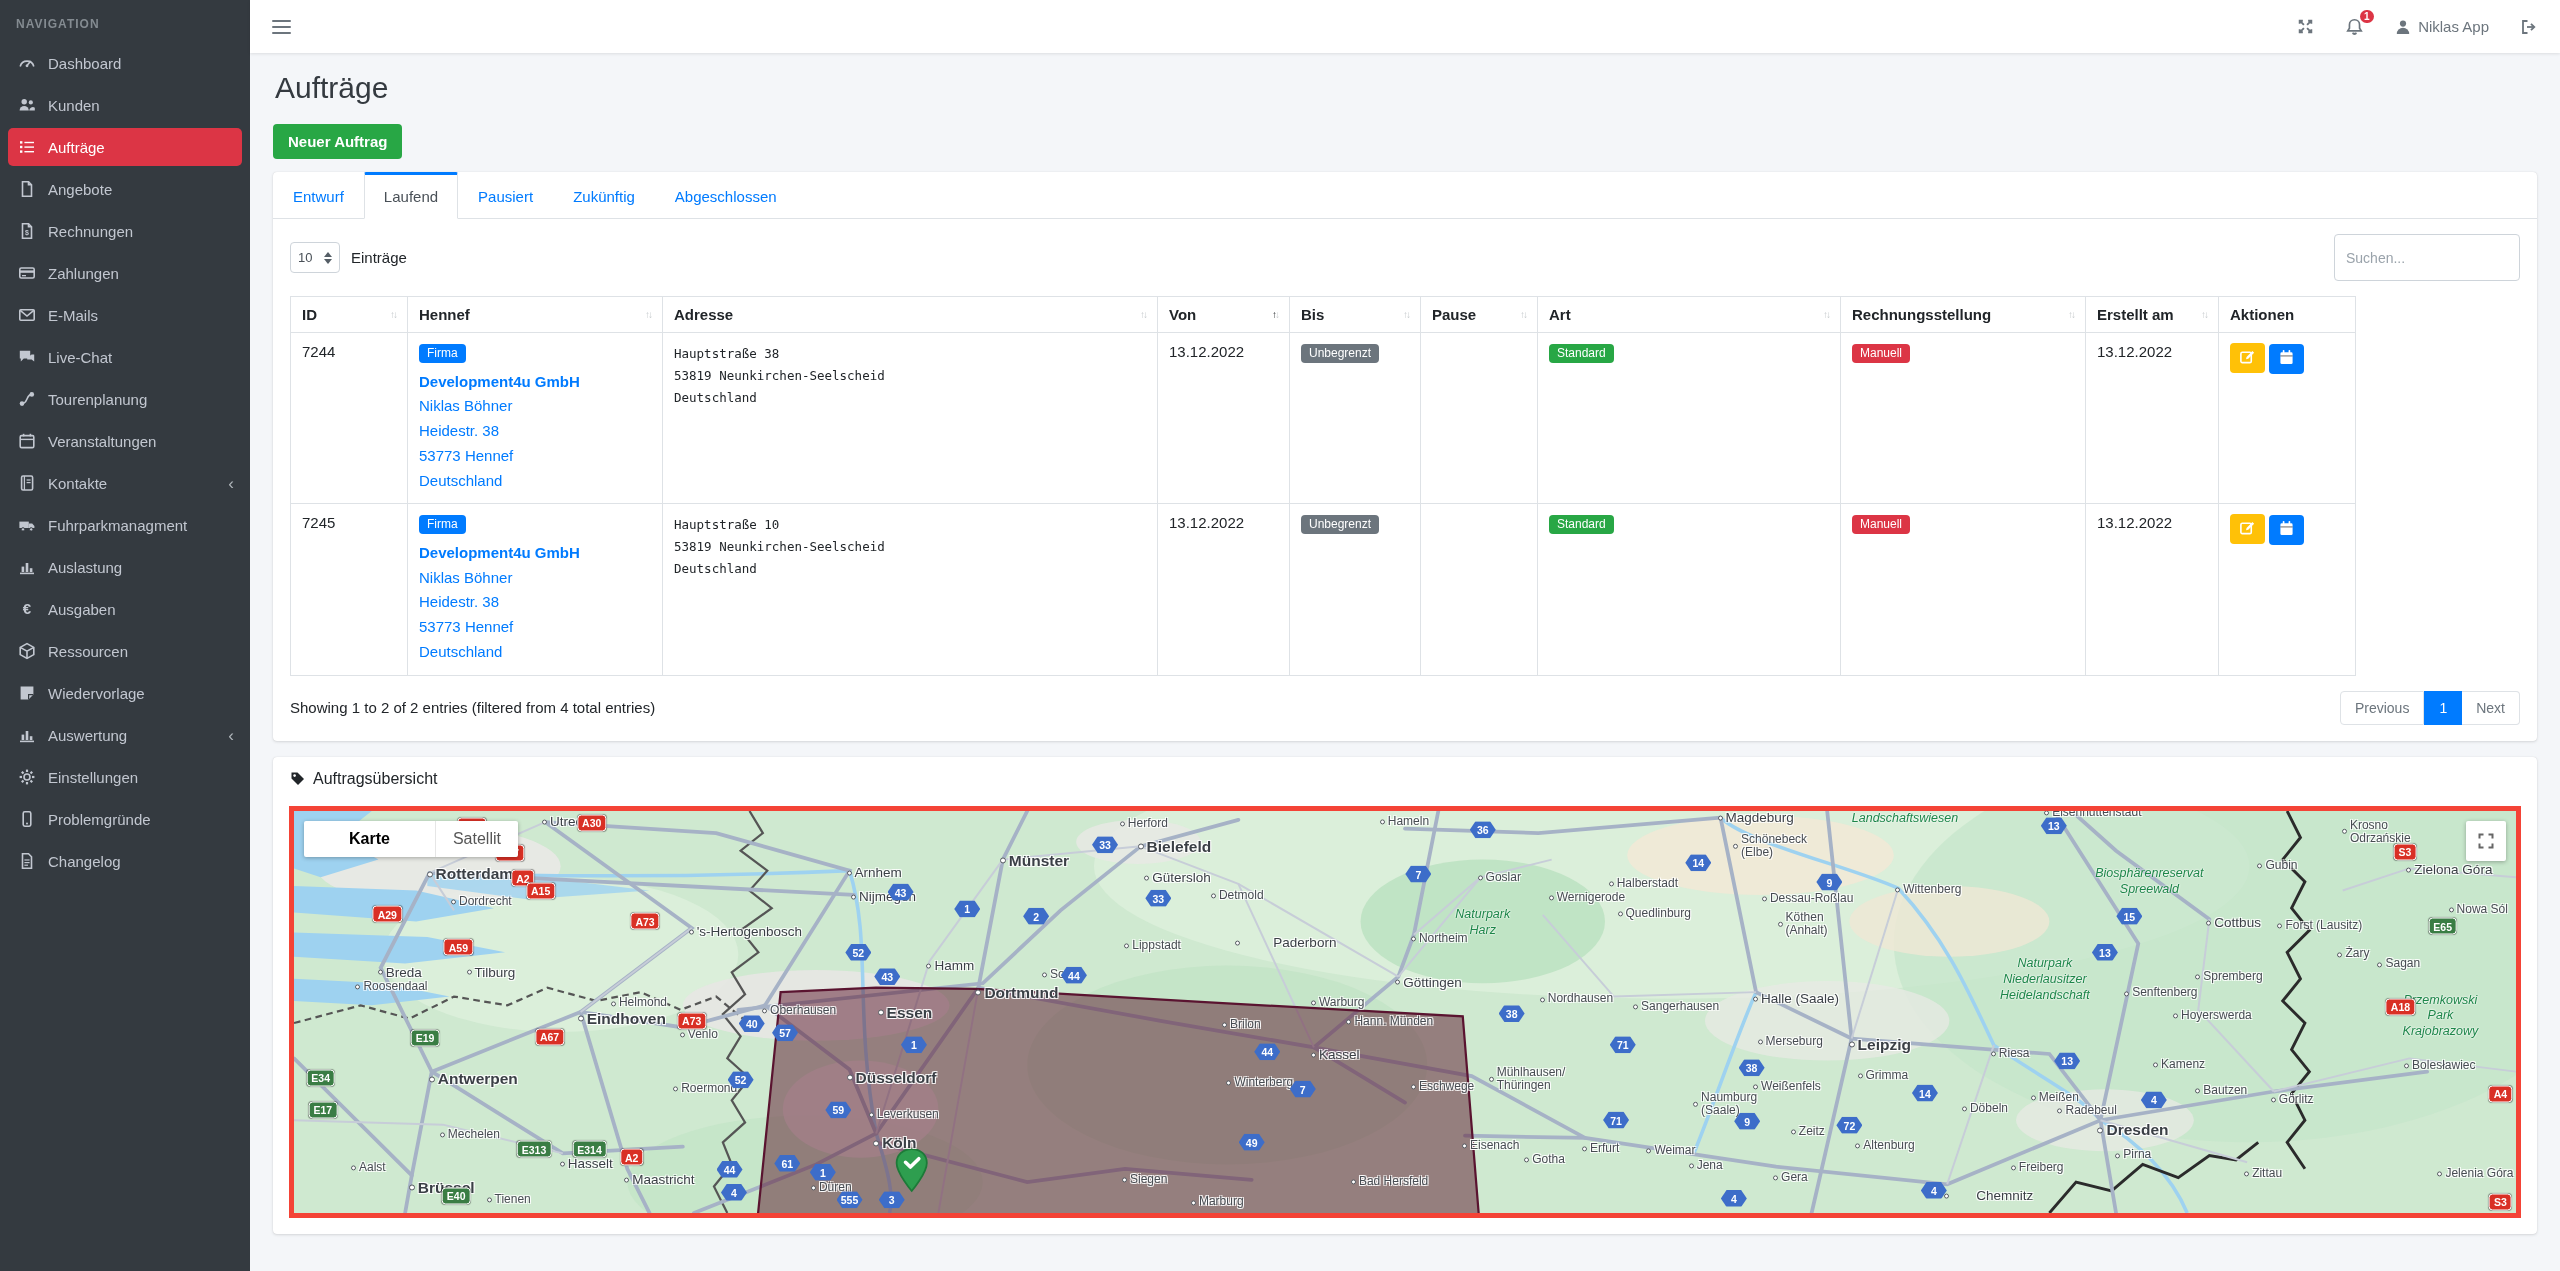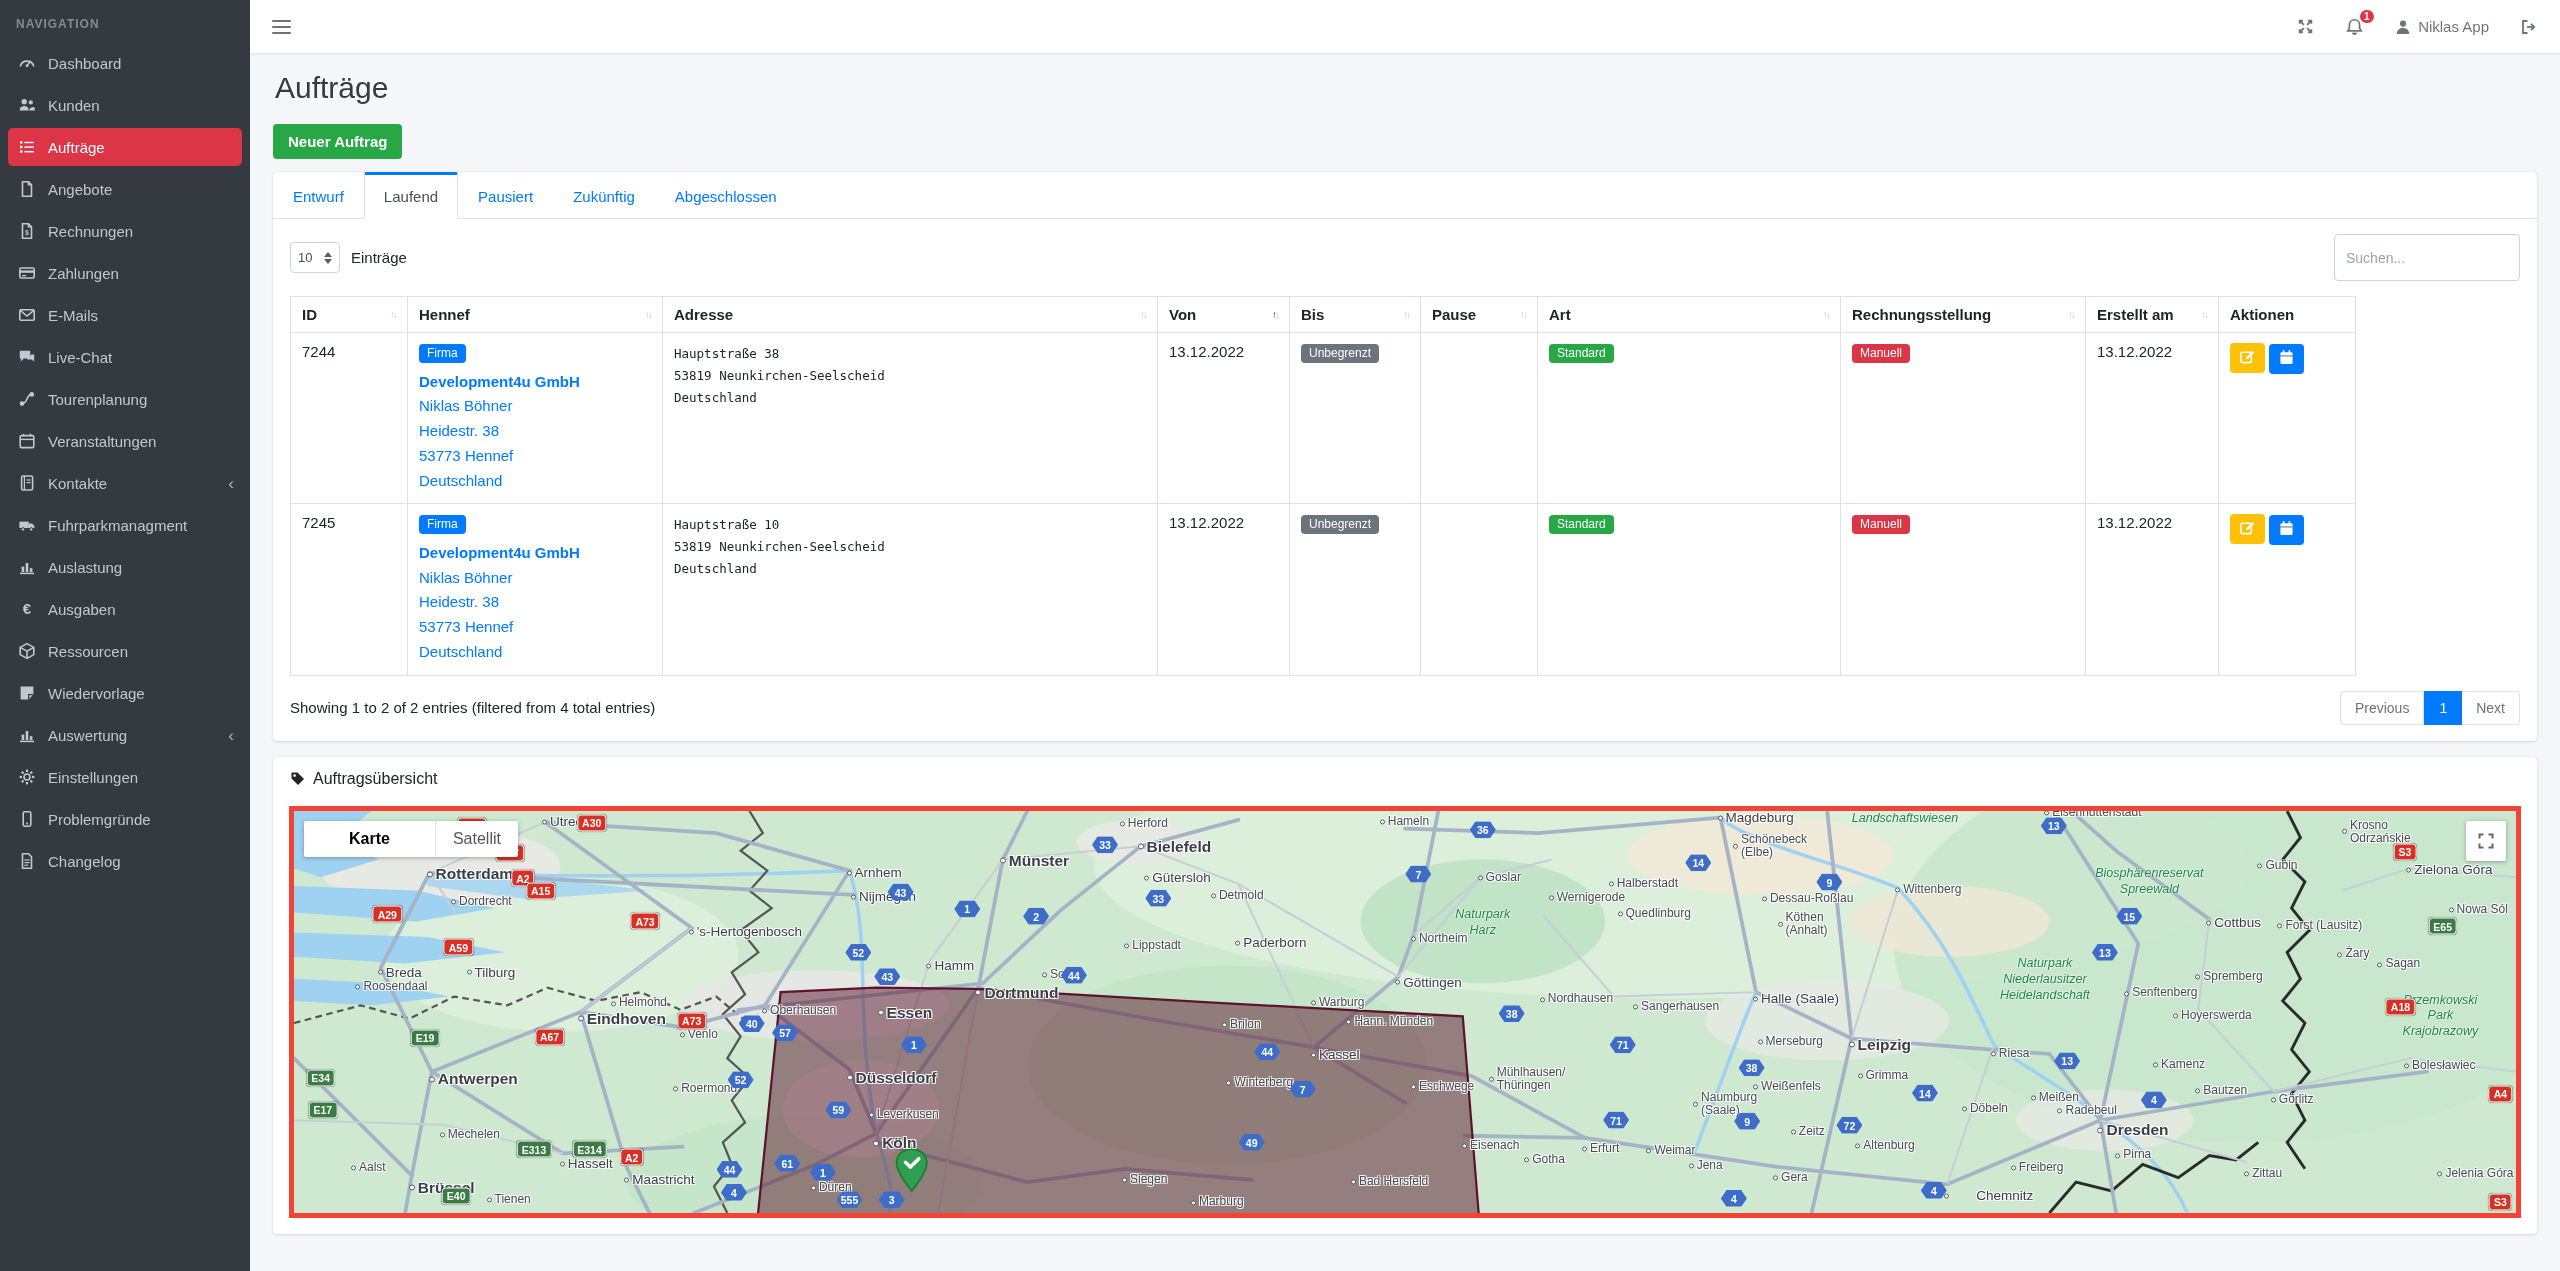--- a/index.html
+++ b/index.html
@@ -777,21 +777,21 @@
                   <span class="cname">Herford</span>
                 </div>
                 <div class="city s-md" style="left: 38.4%; top: 16.8%;">
                   <span class="cdot"></span>
                   <span class="cname">Gütersloh</span>
                 </div>
                 <div class="city s-sm" style="left: 41.4%; top: 21.3%;">
                   <span class="cdot"></span>
                   <span class="cname">Detmold</span>
                 </div>
-                <div class="city s-md" style="left: 42.5%; top: 33%;">
+                <div class="city s-md" style="left: 42.5%; top: 33%; gap: 30px;">
                   <span class="cdot"></span>
                   <span class="cname">Paderborn</span>
                 </div>
                 <div class="city s-sm" style="left: 37.5%; top: 33.8%;">
                   <span class="cdot"></span>
                   <span class="cname">Lippstadt</span>
                 </div>
                 <div class="city s-sm" style="left: 33.8%; top: 40.8%;">
                   <span class="cdot"></span>
                   <span class="cname">Soest</span>

